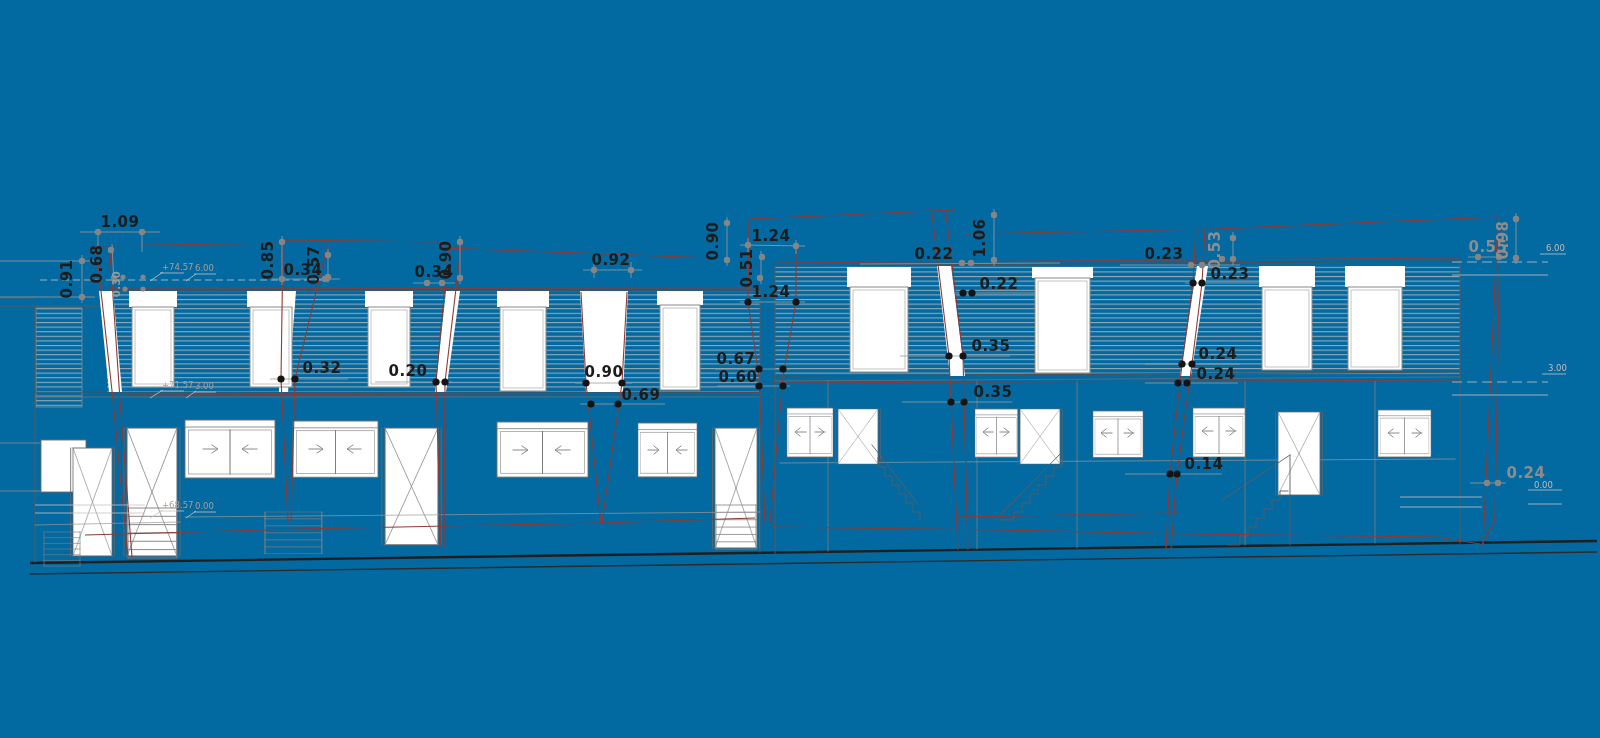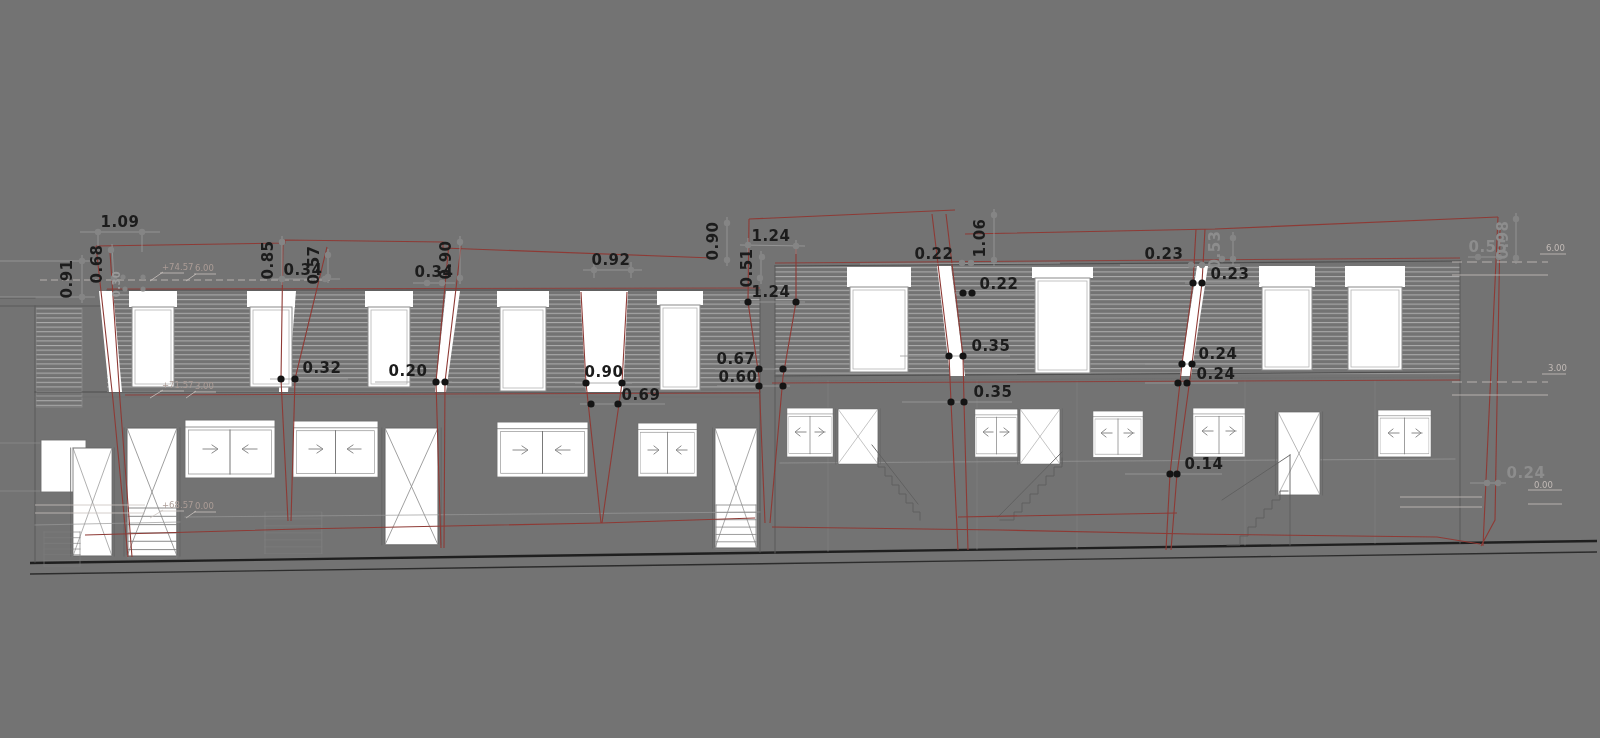--- a/index.html
+++ b/index.html
@@ -1,16 +1,16 @@
 <!DOCTYPE html>
 <html><head>
 <meta charset="utf-8">
 <style>
   html,body{margin:0;padding:0;background:#ffffff;}
-  .stage{position:relative;width:1600px;height:738px;background:#737373;overflow:hidden;
+  .stage{position:relative;width:1600px;height:738px;background:#0369a1;overflow:hidden;
          font-family:"DejaVu Sans", sans-serif;}
   svg{display:block;}
   text.dim{font-family:"DejaVu Sans",sans-serif;font-size:15px;font-weight:600;fill:#1c1c1c;letter-spacing:.5px;}
   text.gdim{font-family:"DejaVu Sans",sans-serif;font-size:15px;font-weight:600;fill:#8d8d8d;letter-spacing:.5px;}
   text.sdim{font-family:"DejaVu Sans",sans-serif;font-size:10px;font-weight:600;fill:#9a9a9a;letter-spacing:.4px;}
   text.lvl{font-family:"DejaVu Sans",sans-serif;font-size:8.5px;fill:#ab9c96;}
   text.lvlr{font-family:"DejaVu Sans",sans-serif;font-size:8.5px;fill:#c2bab6;}
 </style>
 </head>
 <body>

